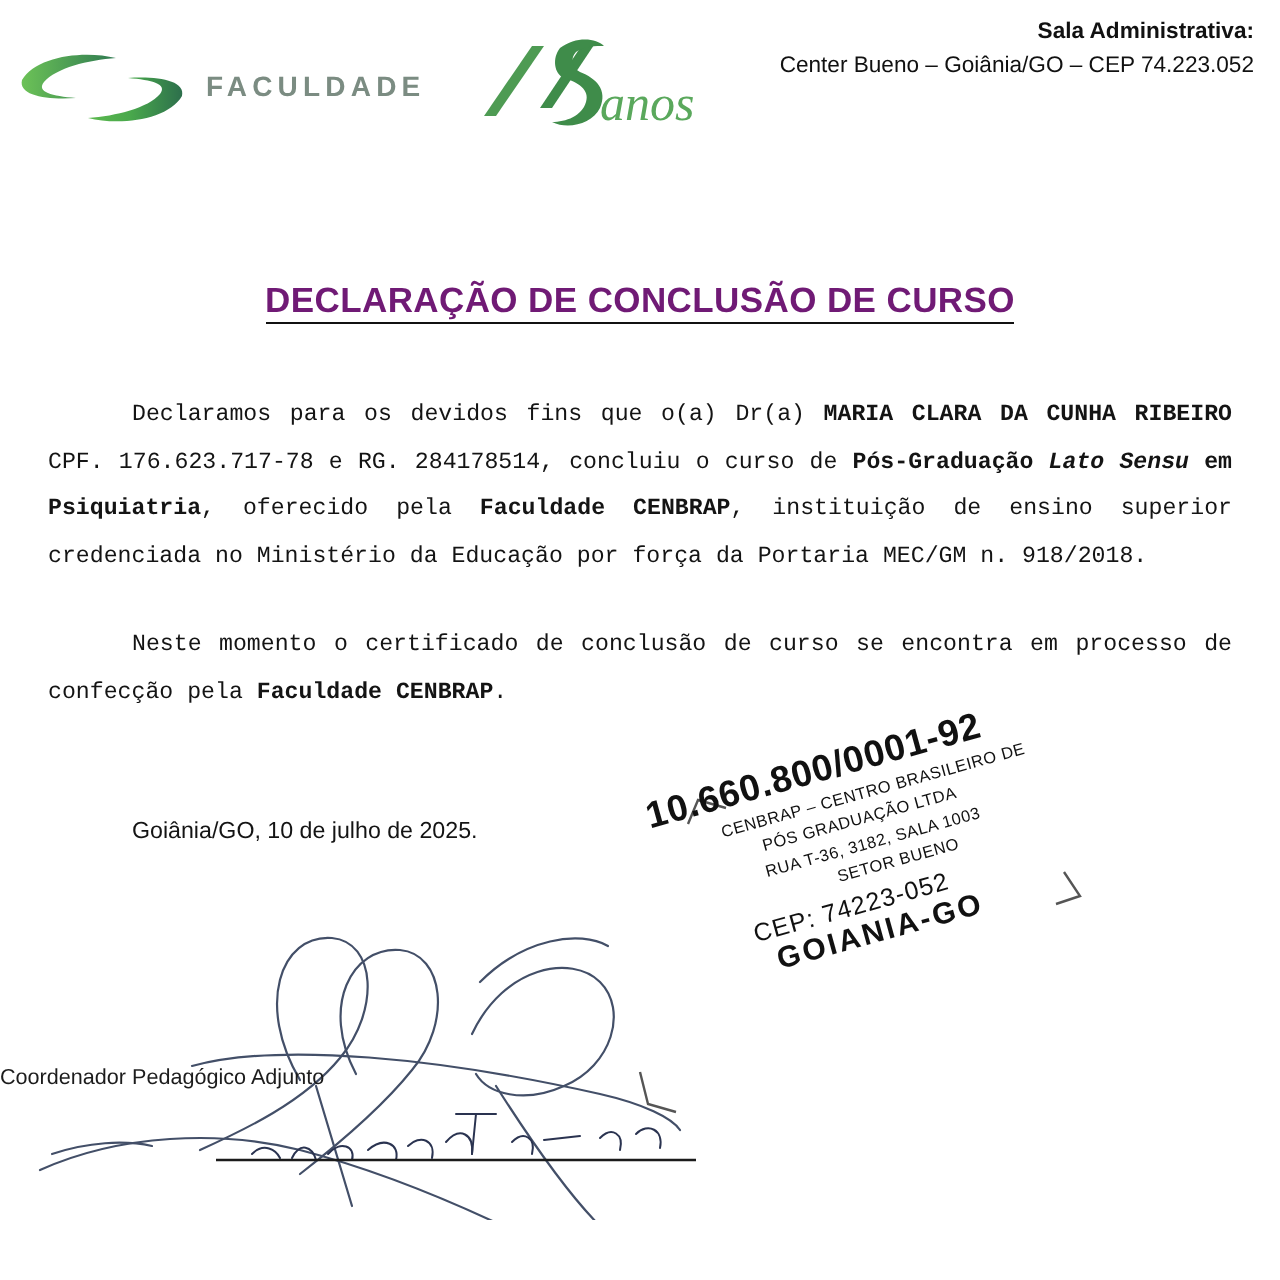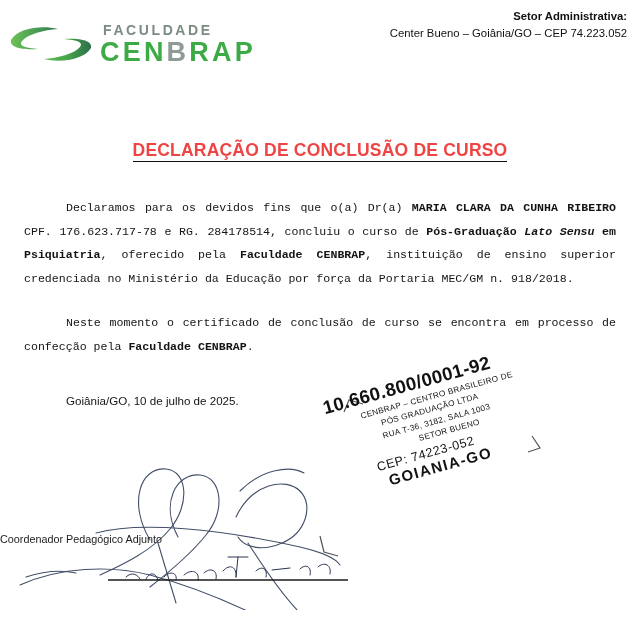--- a/index.html
+++ b/index.html
@@ -92,21 +92,21 @@
   
   .doc-title {
     position: absolute;
     top: 140px;
     left: 0;
     width: 640px;
     text-align: center;
     font-size: 17.5px;
     font-weight: 700;
     letter-spacing: .2px;
-    color: #ef4444;
+    color: #701a75;
   }
   .doc-title span {
     border-bottom: 1.6px solid #111;
     padding-bottom: 1px;
   }
 
   
   .body-text {
     position: absolute;
     left: 24px;
@@ -122,21 +122,21 @@
     text-indent: 42px;
     font-family: Liberation Mono, monospace;
   }
   .body-text p:last-child { margin-bottom: 0; }
   .b { font-weight: 700; }
   .bi { font-weight: 700; font-style: italic; }
 
   .date-line {
     position: absolute;
     left: 24px;
-    top: 392px;
+    top: 407px;
     width: 400px;
     font-size: 11.6px;
     line-height: 18px;
     text-indent: 42px;
     color: #141414;
   }
 
   
   .signature-area {
     position: absolute;
@@ -233,27 +233,38 @@
               <stop offset="0%" stop-color="#6cc257"></stop>
               <stop offset="100%" stop-color="#2f7a51"></stop>
             </linearGradient>
           </defs>
           <path d="M3 18 C10 6, 34 3, 50 7 C36 8, 20 12, 14 19 C10 24, 18 26, 30 27 C16 28, 1 26, 3 18 Z" fill="url(#gswoosh2)"></path>
           <path d="M83 26 C76 38, 52 41, 36 37 C50 36, 66 32, 72 25 C76 20, 68 18, 56 17 C70 16, 85 18, 83 26 Z" fill="url(#gswoosh)"></path>
         </svg>
       </span>
       <div class="logo-words">
         <div class="faculdade">FACULDADE</div>
-        <div class="cenbrap"><span>CEN</span><span class="gray">B</span><span>RAP</span></div>
       </div>
     </div>
 
+    <div class="anos-block">
+      <svg class="anos-svg" viewBox="0 0 116 56" xmlns="http://www.w3.org/2000/svg">
+        <g fill="#4e9b53">
+          <path d="M6 44 L30 9 L36 9 L12 44 Z"></path>
+          <path d="M34 40 L56 7 L62 7 L40 40 Z" fill="#3f8c4a"></path>
+          <path d="M44 10 C52 4, 62 5, 66 9 C62 9, 56 9, 52 12 C49 15, 50 20, 54 22 C62 25, 68 31, 64 40 C60 48, 48 51, 40 47 C47 47, 55 44, 57 37 C59 31, 53 27, 46 25 C41 23, 40 15, 44 10 Z" fill="#3f8c4a"></path>
+        </g>
+        <g fill="#5aa85c" font-family="Liberation Serif, serif" font-style="italic">
+          <text x="64" y="46" font-size="25" font-weight="400">anos</text>
+        </g>
+      </svg>
+    </div>
 
     <div class="address">
-      <div class="bold">Setor Administrativa:</div>
+      <div class="bold">Sala Administrativa:</div>
       <div>Center Bueno – Goiânia/GO – CEP 74.223.052</div>
     </div>
   </div>
 
   <div class="doc-title">
     <span>DECLARAÇÃO DE CONCLUSÃO DE CURSO</span>
   </div>
 
   <div class="body-text">
     <p><span>Declaramos para os devidos fins que o(a) Dr(a) </span><span class="b">MARIA CLARA DA CUNHA RIBEIRO</span><span> CPF. 176.623.717-78 e RG. 284178514, concluiu o curso de </span><span class="b">Pós-Graduação </span><span class="bi">Lato Sensu</span><span class="b"> em Psiquiatria</span><span>, oferecido pela </span><span class="b">Faculdade CENBRAP</span><span>, instituição de ensino superior credenciada no Ministério da Educação por força da Portaria MEC/GM n. 918/2018.</span></p>

